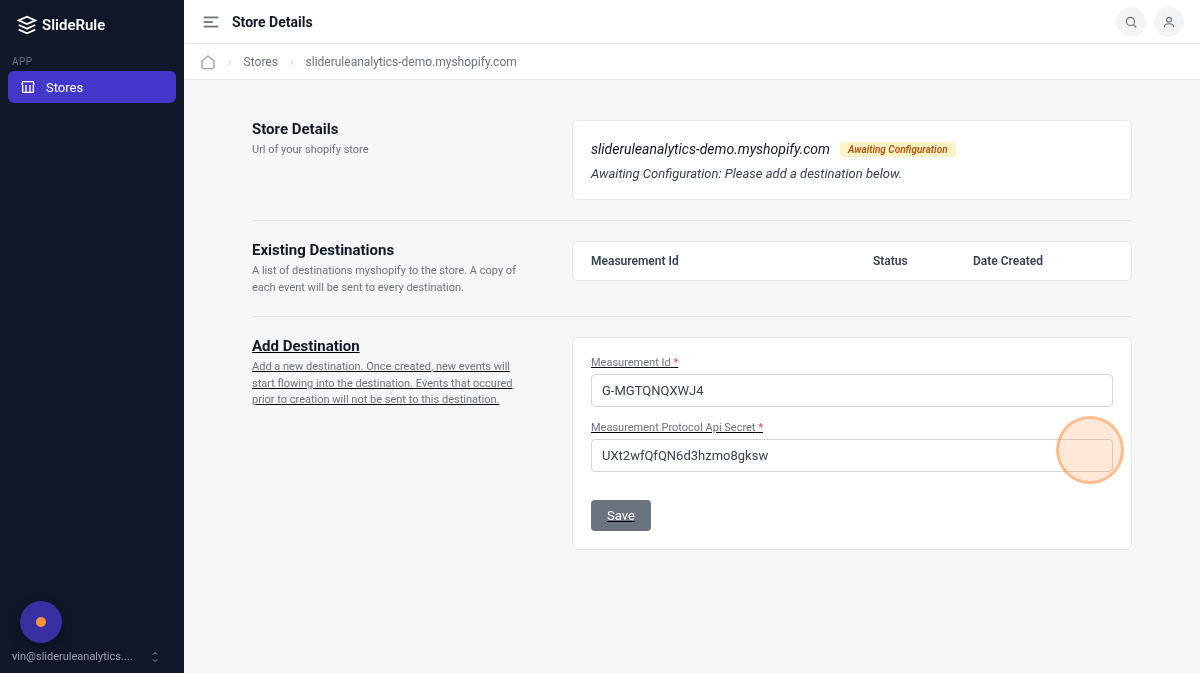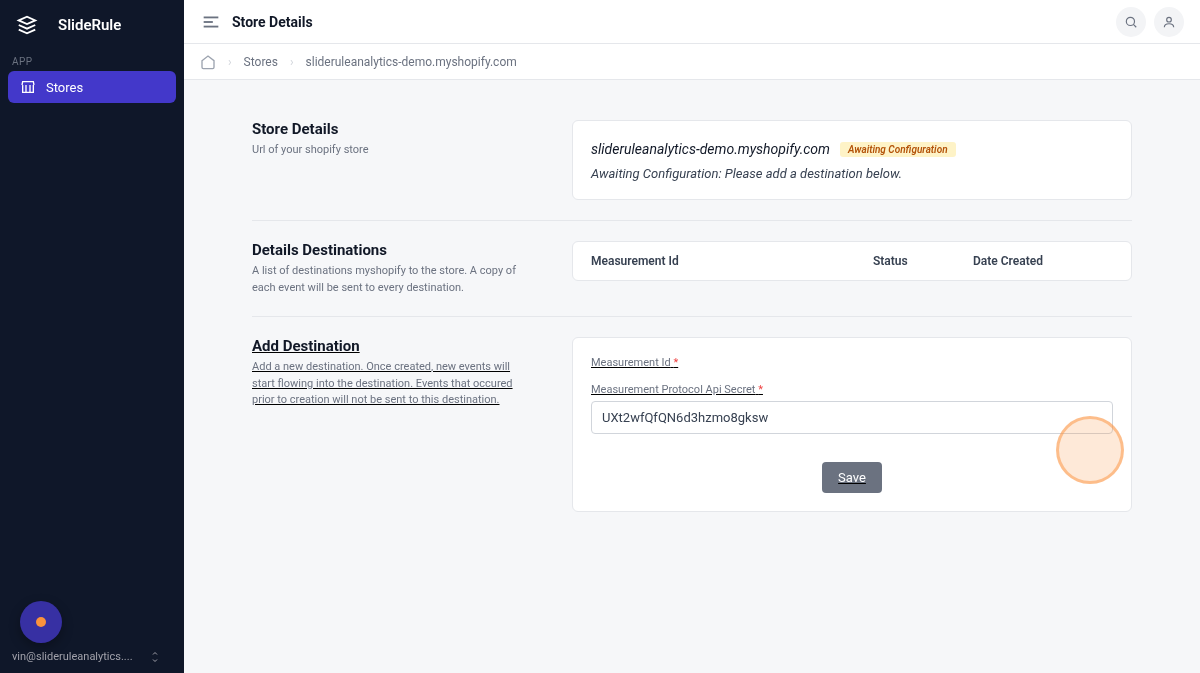--- a/index.html
+++ b/index.html
@@ -1,19 +1,19 @@
 <!DOCTYPE html>
 <html><head>
   <meta charset="utf-8">
   <style>
     * { margin: 0; padding: 0; box-sizing: border-box; font-family: -apple-system, BlinkMacSystemFont, "Segoe UI", Roboto, sans-serif; }
     body { background: #f5f5f7; display: flex; height: 673px; width: 1200px; overflow: hidden; }
     
     .sidebar { width: 184px; background: #0f1729; color: #fff; display: flex; flex-direction: column; }
-    .logo { display: flex; align-items: center; gap: 20px; padding: 14px 16px; }
+    .logo { display: flex; align-items: center; gap: 4px; padding: 14px 16px; }
     .logo-icon { width: 22px; height: 22px; }
     .logo-text { font-size: 15px; font-weight: 600; color: #fff; }
     .nav-section-label { font-size: 10px; color: #6b7280; padding: 6px 12px 4px; letter-spacing: 0.5px; }
     .nav-list { padding: 0 8px; }
     .nav-item { display: flex; align-items: center; gap: 10px; padding: 8px 12px; border-radius: 6px; font-size: 13px; cursor: pointer; }
     .nav-item.active { background: #4338ca; }
     .nav-icon { width: 16px; height: 16px; flex-shrink: 0; }
     .sidebar-footer { margin-top: auto; padding: 10px 12px; display: flex; align-items: center; gap: 16px; font-size: 11px; color: #a1a1aa; }
     .chat-bubble { position: absolute; left: 20px; bottom: 30px; width: 42px; height: 42px; border-radius: 50%; background: #3730a3; display: flex; align-items: center; justify-content: center; box-shadow: 0 4px 12px rgba(0,0,0,0.3); }
     .chat-dot { width: 10px; height: 10px; border-radius: 50%; background: #fb923c; }
@@ -49,21 +49,21 @@
     .th { font-size: 12px; font-weight: 600; color: #374151; }
     .th-mid { flex: 1; }
     .th-status { width: 100px; }
     .th-date { width: 140px; }
     
     .form-card { background: #fff; border: 1px solid #e5e7eb; border-radius: 6px; padding: 18px; }
     .form-group { margin-bottom: 14px; }
     .form-label { display: block; font-size: 11px; color: #6b7280; margin-bottom: 5px; }
     .req { color: #ef4444; }
     .form-input { width: 100%; padding: 8px 10px; border: 1px solid #d1d5db; border-radius: 4px; font-size: 13px; color: #374151; }
-    .form-actions { display: flex; justify-content: center; margin-top: 28px; }
+    .form-actions { display: flex; justify-content: flex-start; margin-top: 28px; }
     .btn-save { background: #6b7280; color: #fff; border: none; padding: 8px 16px; border-radius: 4px; font-size: 13px; cursor: pointer; }
     
     .highlight-ring { position: absolute; right: 76px; top: 416px; width: 68px; height: 68px; border-radius: 50%; border: 3px solid rgba(251,146,60,0.5); background: rgba(251,146,60,0.2); pointer-events: none; z-index: 10; }
     
     .swap { width: 12px; height: 12px; }
   </style>
 </head>
 <body>
 
 <div class="sidebar">
@@ -141,21 +141,21 @@
         <div class="card">
           <span class="store-url">slideruleanalytics-demo.myshopify.com</span>
           <span class="badge">Awaiting Configuration</span>
           <div class="store-status">Awaiting Configuration: Please add a destination below.</div>
         </div>
       </div>
     </div>
 
     <div class="section">
       <div class="section-left">
-        <div class="section-title">Details Destinations</div>
+        <div class="section-title">Existing Destinations</div>
         <div class="section-desc">A list of destinations myshopify to the store. A copy of each event will be sent to every destination.</div>
       </div>
       <div class="section-right">
         <div class="table-card">
           <div class="table-header">
             <div class="th th-mid">Measurement Id</div>
             <div class="th th-status">Status</div>
             <div class="th th-date">Date Created</div>
           </div>
         </div>
@@ -164,20 +164,21 @@
 
     <div class="section">
       <div class="section-left">
         <div class="section-title">Add Destination</div>
         <div class="section-desc">Add a new destination. Once created, new events will start flowing into the destination. Events that occured prior to creation will not be sent to this destination.</div>
       </div>
       <div class="section-right">
         <div class="form-card">
           <div class="form-group">
             <label class="form-label"><span>Measurement Id</span> <span class="req">*</span></label>
+            <input class="form-input" value="G-MGTQNQXWJ4" style="">
           </div>
           <div class="form-group">
             <label class="form-label"><span>Measurement Protocol Api Secret</span> <span class="req">*</span></label>
             <input class="form-input" value="UXt2wfQfQN6d3hzmo8gksw" style="">
           </div>
           <div class="form-actions">
             <button class="btn-save">Save</button>
           </div>
         </div>
       </div>

